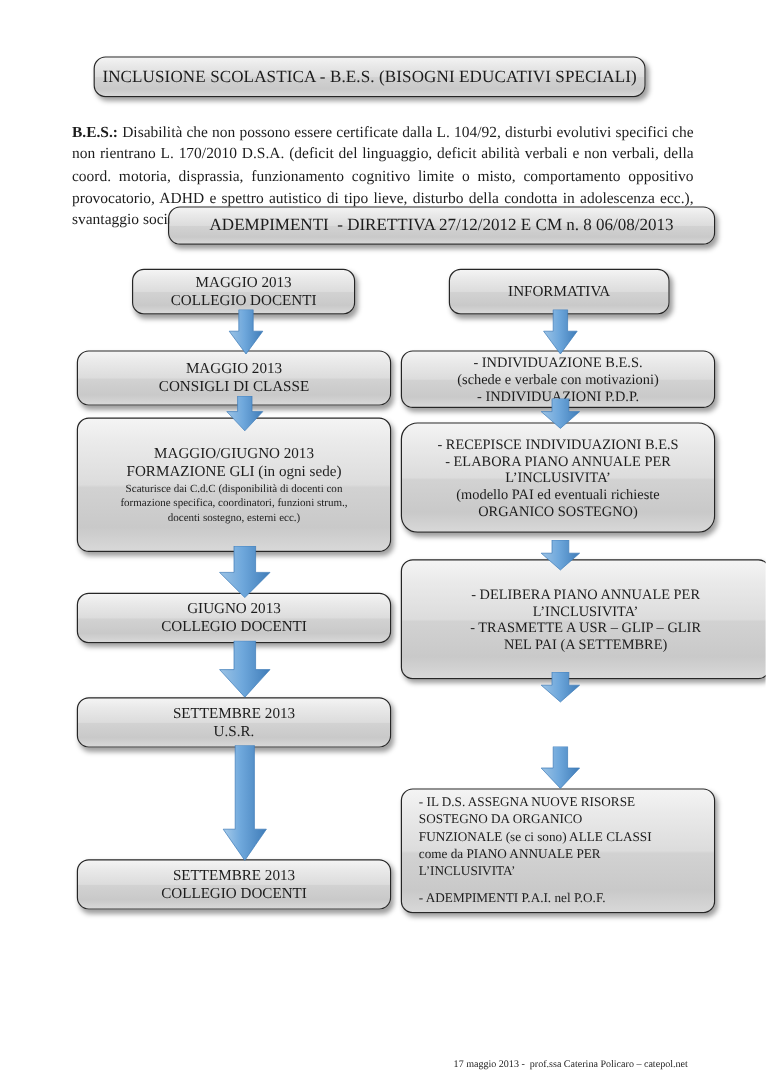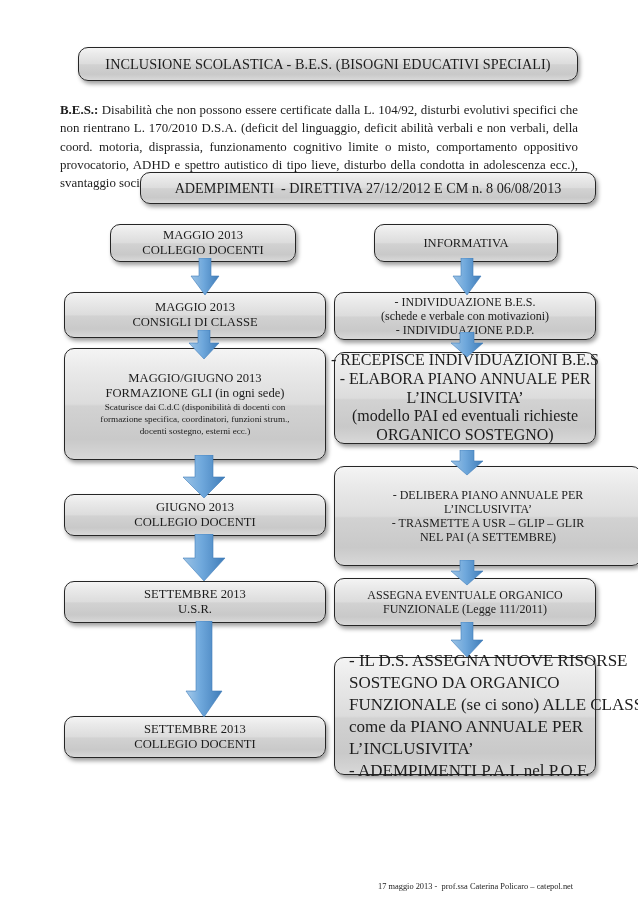--- a/index.html
+++ b/index.html
@@ -47,21 +47,21 @@
   .box.left-align {
     align-items: flex-start;
     text-align: left;
     padding-left: 14px;
   }
 
   .box .line { display: block; white-space: pre; }
 
   
   #banner-title {
-    left: 78px;  top: 47px;  width: 500px;  height: 34px;
+    left: 78px;  top: 47px;  width: 460px;  height: 34px;
     font-size: 14.2px;
     letter-spacing: 0.1px;
   }
   #banner-adempimenti {
     left: 140px; top: 172px; width: 456px; height: 32px;
     font-size: 14.2px;
   }
 
   
   #intro {
@@ -83,24 +83,24 @@
   #box-l6 { left:  64px; top: 716px; width: 262px; height: 42px; font-size: 12.6px; }
 
   #box-l3 .sub {
     font-size: 9.2px;
     line-height: 1.32;
   }
 
   
   #box-r1 { left: 374px; top: 224px; width: 184px; height: 38px; font-size: 12.6px; }
   #box-r2 { left: 334px; top: 292px; width: 262px; height: 48px; font-size: 12.0px; }
-  #box-r3 { left: 334px; top: 352px; width: 262px; height: 92px; font-size: 16px; }
+  #box-r3 { left: 334px; top: 352px; width: 262px; height: 92px; font-size: 12.0px; border-radius: 14px; }
   #box-r4 { left: 334px; top: 466px; width: 308px; height: 100px; font-size: 12.0px; }
   #box-r5 { left: 334px; top: 578px; width: 262px; height: 48px; font-size: 12.0px; }
-  #box-r6 { left: 334px; top: 657px; width: 262px; height: 118px; font-size: 17px; }
+  #box-r6 { left: 334px; top: 657px; width: 262px; height: 104px; font-size: 11px; }
   #box-r6 .line { line-height: 1.30; }
   #box-r6 .gap { height: 13px; }
 
   
   .arrow {
     position: absolute;
     display: block;
   }
   .arrow svg { display: block; }
 
@@ -164,42 +164,38 @@
     <span class="line">COLLEGIO DOCENTI</span>
   </div>
 
   <div class="box" id="box-r1">
     <span class="line">INFORMATIVA</span>
   </div>
 
   <div class="box" id="box-r2">
     <span class="line">- INDIVIDUAZIONE B.E.S.</span>
     <span class="line">(schede e verbale con motivazioni)</span>
-    <span class="line">- INDIVIDUAZIONE P.D.P.</span>
+    <span class="line">- INDIVIDUAZIONI P.D.P.</span>
   </div>
 
   <div class="box" id="box-r3">
     <span class="line">- RECEPISCE INDIVIDUAZIONI B.E.S</span>
     <span class="line">- ELABORA PIANO ANNUALE PER</span>
     <span class="line">L’INCLUSIVITA’</span>
     <span class="line">(modello PAI ed eventuali richieste</span>
     <span class="line">ORGANICO SOSTEGNO)</span>
   </div>
 
   <div class="box" id="box-r4">
     <span class="line">- DELIBERA PIANO ANNUALE PER</span>
     <span class="line">L’INCLUSIVITA’</span>
     <span class="line">- TRASMETTE A USR – GLIP – GLIR</span>
     <span class="line">NEL PAI (A SETTEMBRE)</span>
   </div>
 
-  <div class="box" id="box-r5">
-    <span class="line">ASSEGNA EVENTUALE ORGANICO</span>
-    <span class="line">FUNZIONALE (Legge 111/2011)</span>
-  </div>
 
   <div class="box left-align" id="box-r6">
     <span class="line">- IL D.S. ASSEGNA NUOVE RISORSE</span>
     <span class="line">SOSTEGNO DA ORGANICO</span>
     <span class="line">FUNZIONALE (se ci sono) ALLE CLASSI</span>
     <span class="line">come da PIANO ANNUALE PER</span>
     <span class="line">L’INCLUSIVITA’</span>
     <span class="gap"></span>
     <span class="line">- ADEMPIMENTI P.A.I. nel P.O.F.</span>
   </div>

